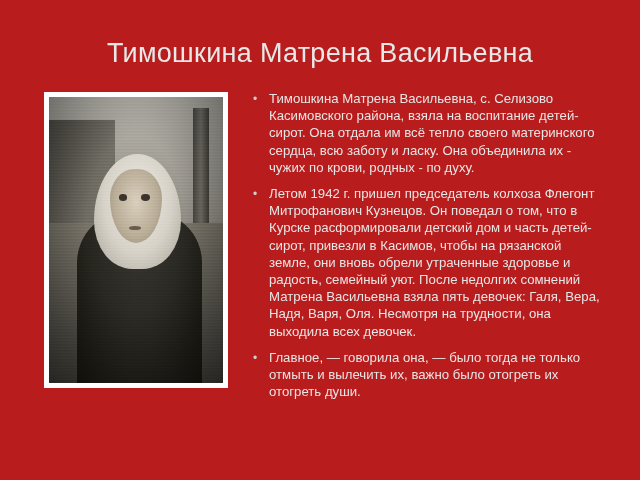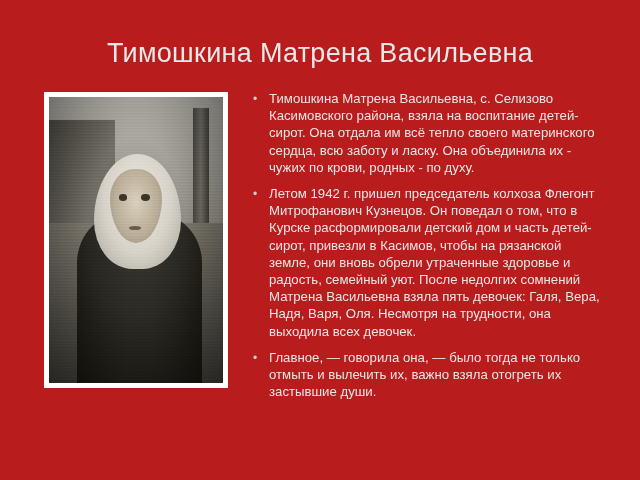--- a/index.html
+++ b/index.html
@@ -179,18 +179,18 @@
       <li>
         <span class="bullet-glyph">•</span>
         <span>Тимошкина Матрена Васильевна, с. Селизово  Касимовского района, взяла на воспитание детей-сирот. Она отдала им всё тепло своего материнского сердца, всю заботу и ласку. Она объединила их - чужих по крови, родных - по духу.</span>
       </li>
       <li>
         <span class="bullet-glyph">•</span>
         <span>Летом 1942 г. пришел председатель колхоза Флегонт Митрофанович Кузнецов. Он поведал о том, что в Курске расформировали детский дом и часть детей-сирот, привезли в Касимов, чтобы на рязанской земле, они вновь обрели утраченные здоровье и радость, семейный уют. После недолгих сомнений Матрена Васильевна взяла пять девочек: Галя, Вера, Надя, Варя, Оля. Несмотря на трудности, она выходила всех девочек.</span>
       </li>
       <li>
         <span class="bullet-glyph">•</span>
-        <span>Главное, — говорила она, — было тогда не только отмыть и вылечить их, важно взяла отогреть их застывшие души.</span>
+        <span>Главное, — говорила она, — было тогда не только отмыть и вылечить их, важно было отогреть их отогреть души.</span>
       </li>
     </ul>
   </div>
 
 </div>
 
 </body></html>

